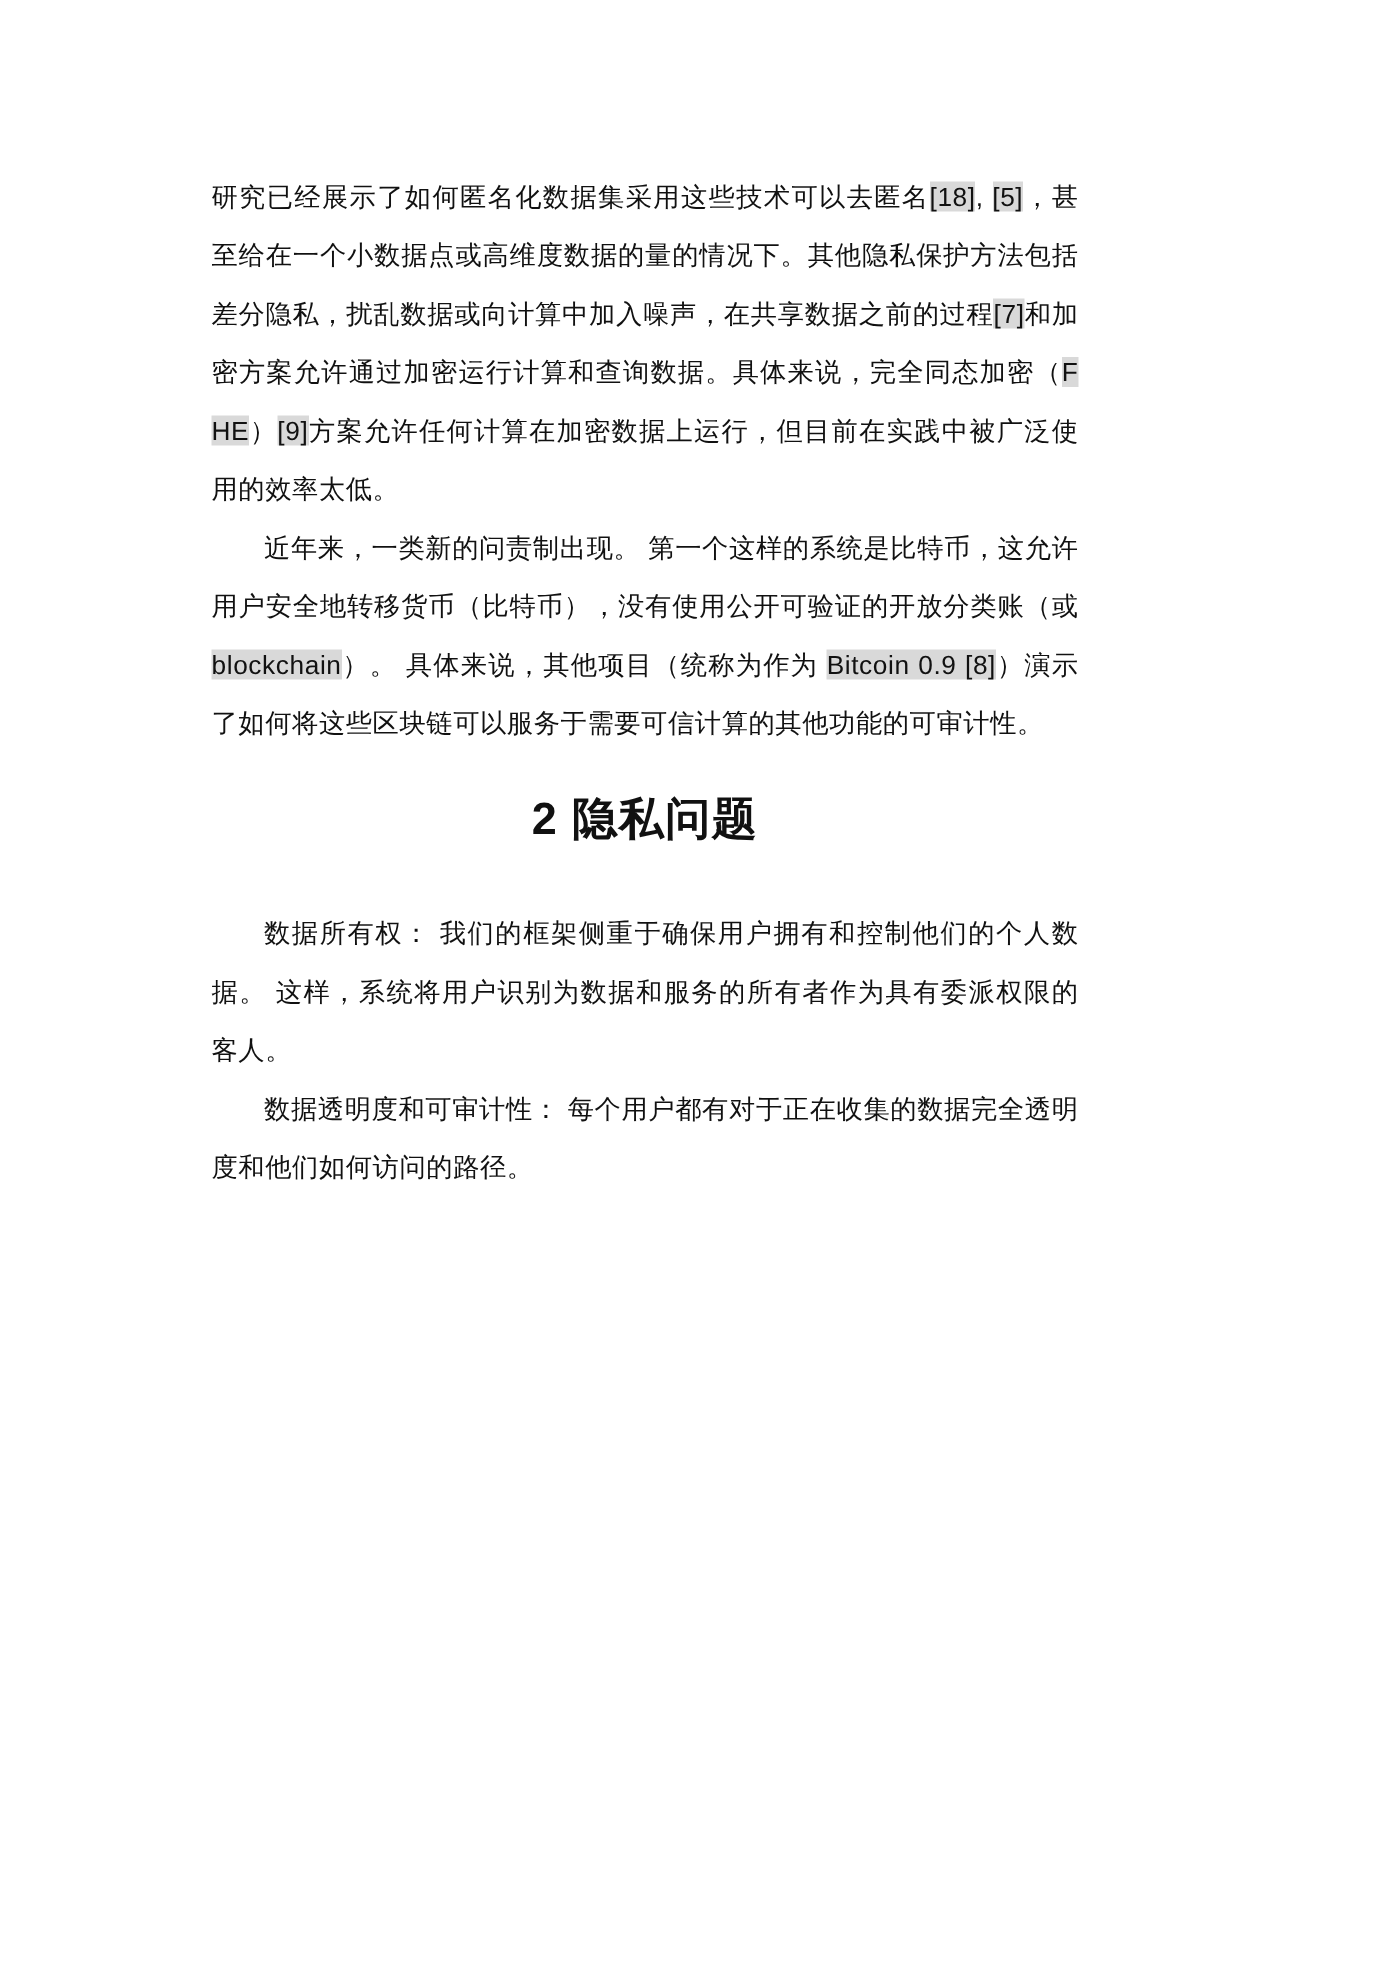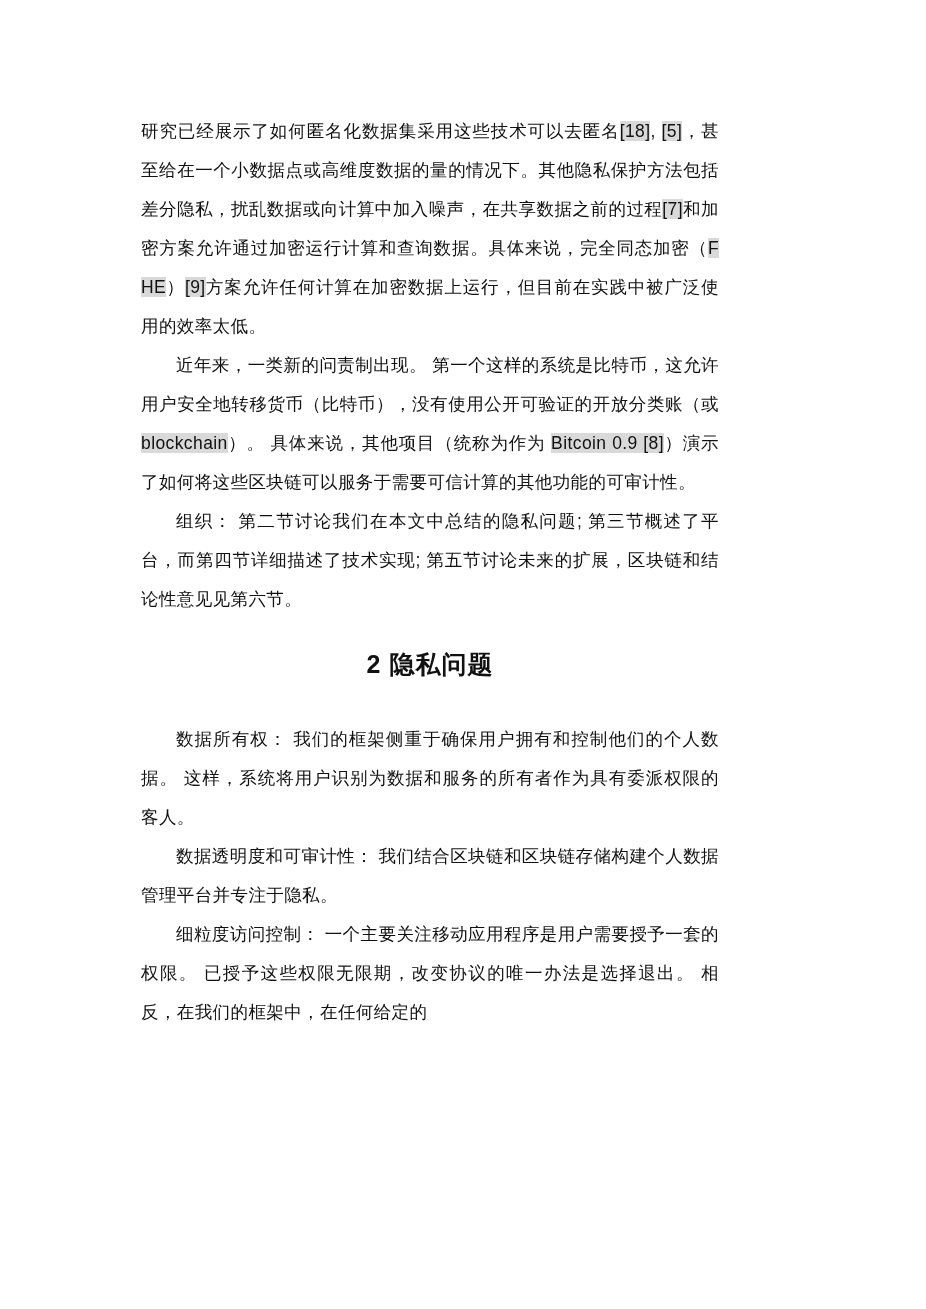--- a/index.html
+++ b/index.html
@@ -31,41 +31,39 @@
     word-break: break-all;
   }
   .para.indent { text-indent: 2em; }
   .para.no-indent { text-indent: 0; }
   .para.gap-above { margin-top: 39px; }
   .hl {
     background: var(--hl, #d9d9d9);
   }
   .section-heading {
     margin: 28px 0 30px 0;
-    font-size: 25px;
+    font-size: 30px;
     font-weight: bold;
     text-align: center;
     letter-spacing: 1px;
     line-height: 34px;
   }
 </style>
 </head>
 <body>
 
 <div class="page">
 
   <p class="para no-indent"><span>研究已经展示了如何匿名化数据集采用这些技术可以去匿名</span><span class="hl">[18]</span><span>, </span><span class="hl">[5]</span><span>，甚至给在一个小数据点或高维度数据的量的情况下。其他隐私保护方法包括差分隐私，扰乱数据或向计算中加入噪声，在共享数据之前的过程</span><span class="hl">[7]</span><span>和加密方案允许通过加密运行计算和查询数据。具体来说，完全同态加密（</span><span class="hl">FHE</span><span>）</span><span class="hl">[9]</span><span>方案允许任何计算在加密数据上运行，但目前在实践中被广泛使用的效率太低。</span></p>
 
   <p class="para indent"><span>近年来，一类新的问责制出现。 第一个这样的系统是比特币，这允许用户安全地转移货币（比特币），没有使用公开可验证的开放分类账（或 </span><span class="hl">blockchain</span><span>）。 具体来说，其他项目（统称为作为 </span><span class="hl">Bitcoin 0.9 [8]</span><span>）演示了如何将这些区块链可以服务于需要可信计算的其他功能的可审计性。</span></p>
 
 
-  <p class="para indent"><span>组织： 第二节讨论我们在本文中总结的隐私问题; 第三节概述了平台，而第四节详细描述了技术实现; 第五节讨论未来的扩展，区块链和结论性意见见第六节。</span></p>
 
   <h1 class="section-heading">2 隐私问题</h1>
 
 
   <p class="para indent gap-above"><span>数据所有权： 我们的框架侧重于确保用户拥有和控制他们的个人数据。 这样，系统将用户识别为数据和服务的所有者作为具有委派权限的客人。</span></p>
 
-  <p class="para indent"><span>数据透明度和可审计性： 我们结合区块链和区块链存储构建个人数据管理平台并专注于隐私。</span></p>
+  <p class="para indent"><span>数据透明度和可审计性： 每个用户都有对于正在收集的数据完全透明度和他们如何访问的路径。</span></p>
 
-  <p class="para indent"><span>细粒度访问控制： 一个主要关注移动应用程序是用户需要授予一套的权限。 已授予这些权限无限期，改变协议的唯一办法是选择退出。 相反，在我们的框架中，在任何给定的</span></p>
 
 </div>
 
 </body></html>

